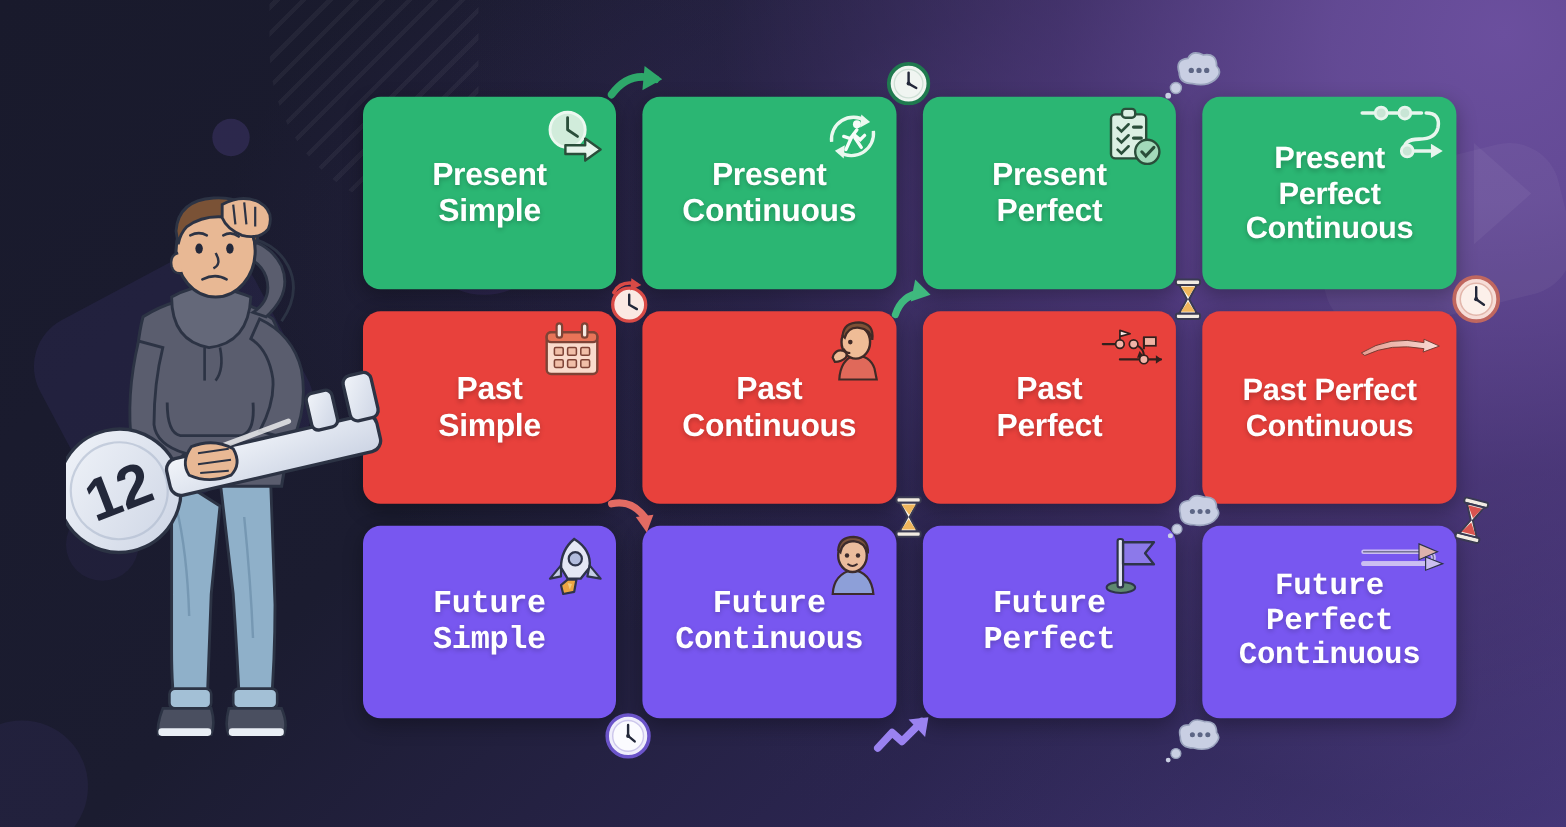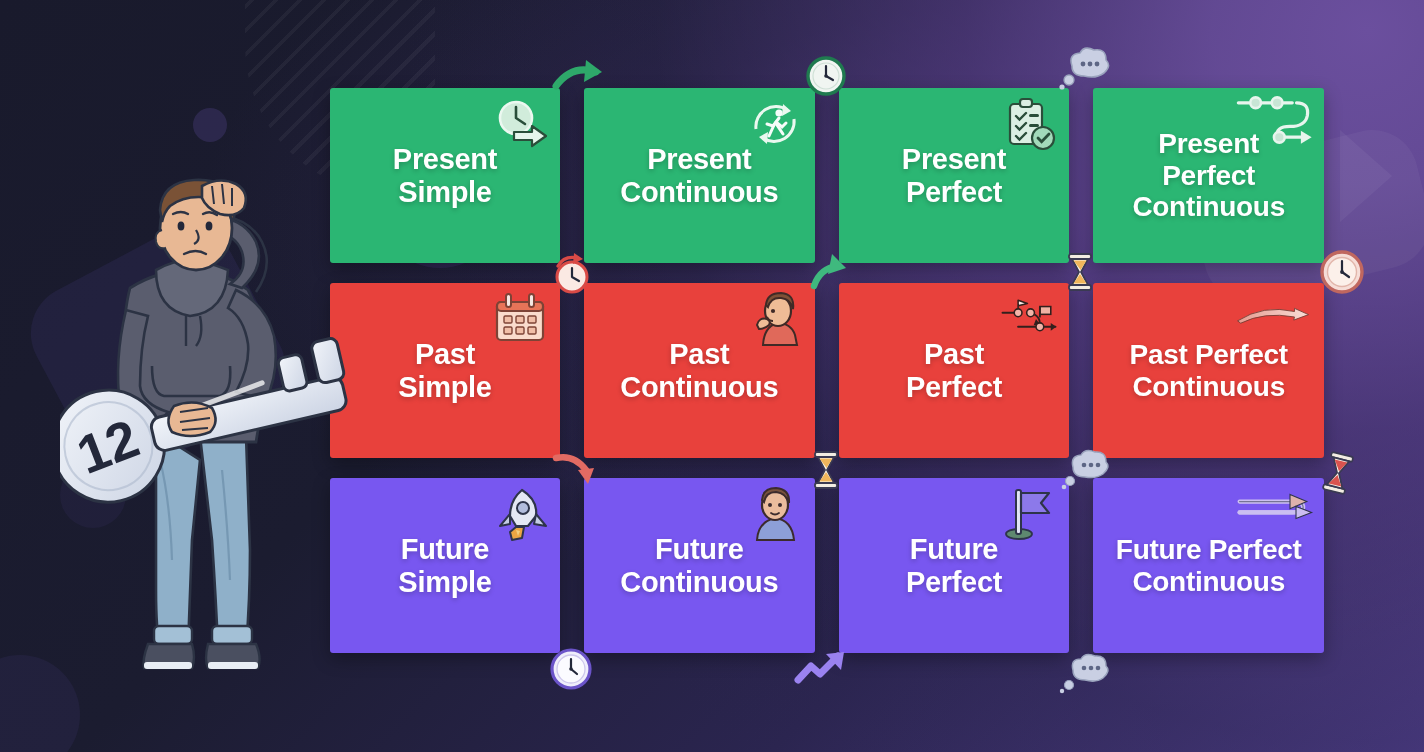--- a/index.html
+++ b/index.html
@@ -54,29 +54,29 @@
     left:330px; top:88px;
     width:994px; height:565px;
     display:grid;
     grid-template-columns: 230px 1fr 1fr 1fr;
     grid-template-rows: repeat(3, 175px);
     column-gap:24px;
     row-gap:20px;
   }
   .card {
     position:relative;
-    border-radius:3px;
+    border-radius:16px;
     display:flex; align-items:center; justify-content:center;
     box-shadow:0 6px 18px rgba(0,0,0,0.30);
     overflow:visible;
     cursor:pointer;
   }
   .card.present { background:#2bb673; }
   .card.past    { background:#e8413c; }
-  .card.future  { background:#7857f0; }
+  .card.future  { background:#7857f0;font-family:Liberation Mono, monospace; }
 
   .card-label {
     color:#ffffff;
     font-weight:bold;
     font-size:29px;
     line-height:1.13;
     text-align:center;
     letter-spacing:-0.3px;
     text-shadow:0 2px 5px rgba(0,0,0,0.22);
     padding:0 14px;

